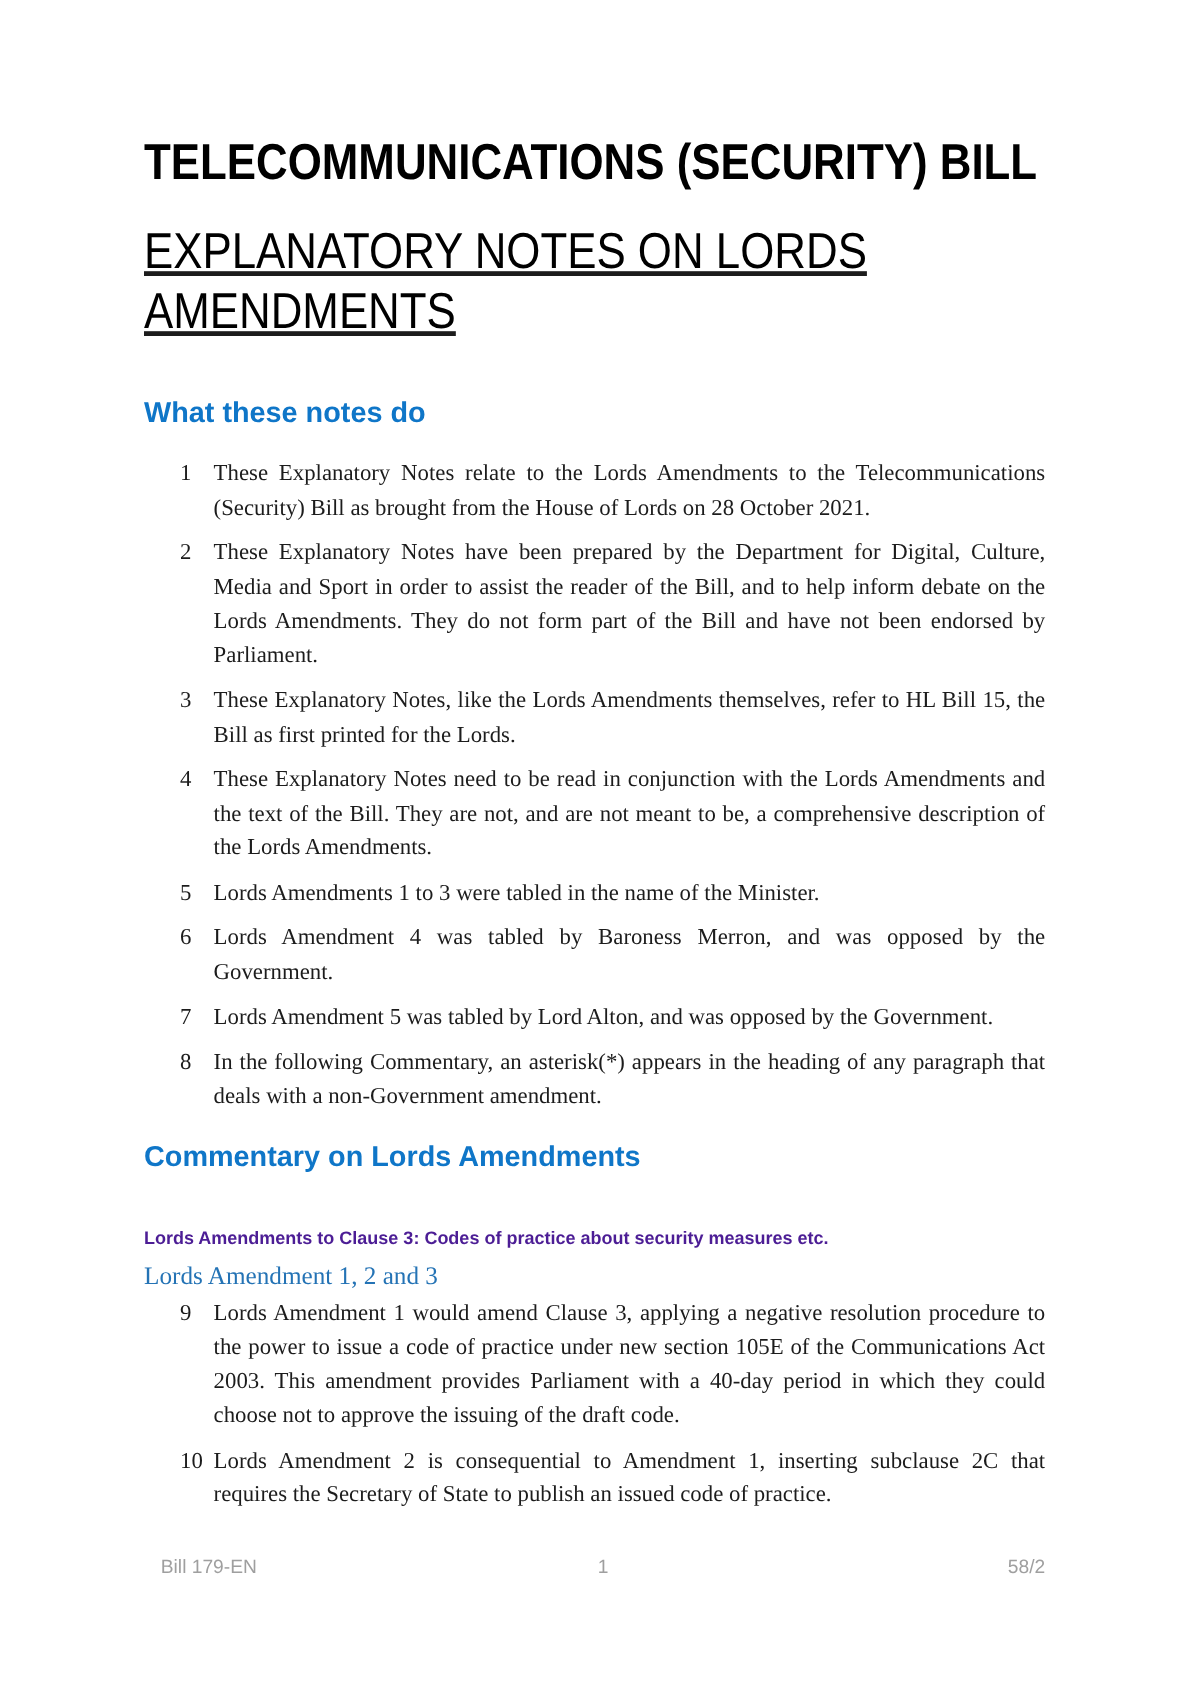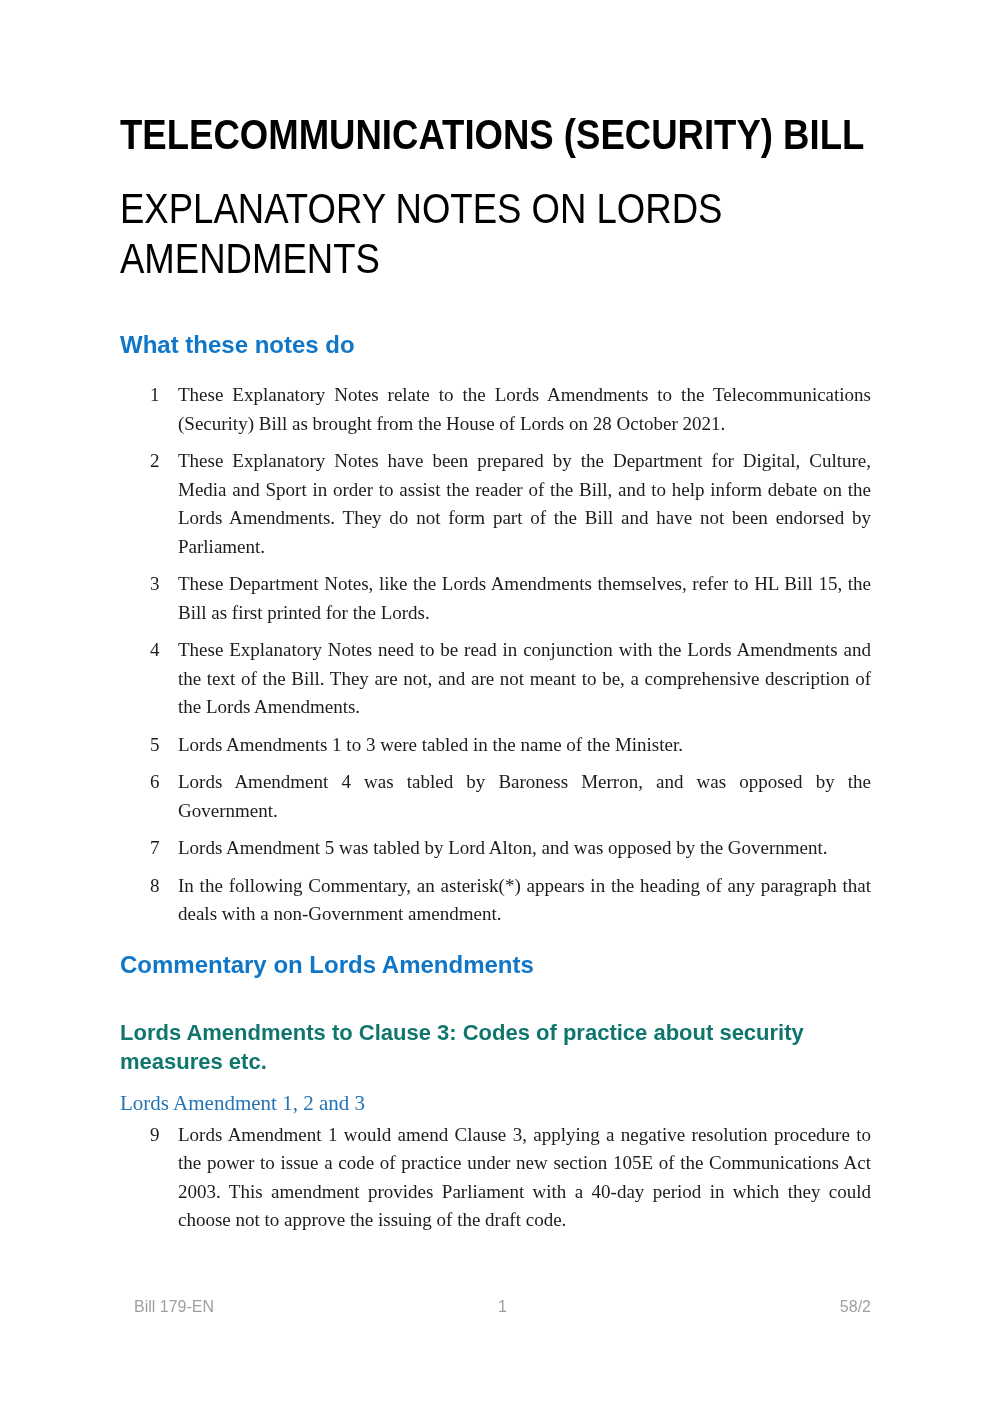--- a/index.html
+++ b/index.html
@@ -23,21 +23,21 @@
     margin-top: 112px;
     font-family: "Liberation Sans", sans-serif;
     font-weight: 700;
     font-size: 42px;
     line-height: 46px;
     color: #000000;
     white-space: nowrap;
     transform: scaleX(0.87);
     transform-origin: left center;
   }
-  .doc-subtitle { margin-top: 26px; }
+  .doc-subtitle { margin-top: 26px; text-decoration: underline; }
   .doc-subtitle .subtitle-line {
     font-family: "Liberation Sans", sans-serif;
     font-weight: 400;
     font-size: 42px;
     line-height: 50px;
     color: #000000;
     white-space: nowrap;
     transform: scaleX(0.87);
     transform-origin: left center;
   }
@@ -47,26 +47,26 @@
     font-size: 24px;
     line-height: 32px;
     color: #0f76c8;
   }
   .section-heading.first { margin-top: 45px; }
   .section-heading.second { margin-top: 20px; }
   .subsection-heading {
     margin-top: 37px;
     font-family: "Liberation Sans", sans-serif;
     font-weight: 700;
-    font-size: 22px;
+    font-size: 15px;
     line-height: 29px;
-    color: #0f766e;
+    color: #4c1d95;
   }
   .amendment-heading {
-    margin-top: 14px;
+    margin-top: 3px;
     font-family: "Liberation Serif", serif;
     font-weight: 400;
     font-size: 21px;
     line-height: 27px;
     color: #2473b5;
   }
   .para-list { margin-top: 20px; }
   .para-list.tight { margin-top: 4px; }
   .para {
     display: flex;
@@ -115,21 +115,21 @@
       <div class="para">
         <div class="para-num">1</div>
         <div class="para-text">These Explanatory Notes relate to the Lords Amendments to the Telecommunications (Security) Bill as brought from the House of Lords on 28 October 2021.</div>
       </div>
       <div class="para">
         <div class="para-num">2</div>
         <div class="para-text">These Explanatory Notes have been prepared by the Department for Digital, Culture, Media and Sport in order to assist the reader of the Bill, and to help inform debate on the Lords Amendments. They do not form part of the Bill and have not been endorsed by Parliament.</div>
       </div>
       <div class="para">
         <div class="para-num">3</div>
-        <div class="para-text">These Department Notes, like the Lords Amendments themselves, refer to HL Bill 15, the Bill as first printed for the Lords.</div>
+        <div class="para-text">These Explanatory Notes, like the Lords Amendments themselves, refer to HL Bill 15, the Bill as first printed for the Lords.</div>
       </div>
       <div class="para">
         <div class="para-num">4</div>
         <div class="para-text">These Explanatory Notes need to be read in conjunction with the Lords Amendments and the text of the Bill. They are not, and are not meant to be, a comprehensive description of the Lords Amendments.</div>
       </div>
       <div class="para">
         <div class="para-num">5</div>
         <div class="para-text">Lords Amendments 1 to 3 were tabled in the name of the Minister.</div>
       </div>
       <div class="para">
@@ -150,20 +150,24 @@
 
     <div class="subsection-heading">Lords Amendments to Clause 3: Codes of practice about security measures etc.</div>
 
     <div class="amendment-heading">Lords Amendment 1, 2 and 3</div>
 
     <div class="para-list tight">
       <div class="para">
         <div class="para-num">9</div>
         <div class="para-text">Lords Amendment 1 would amend Clause 3, applying a negative resolution procedure to the power to issue a code of practice under new section 105E of the Communications Act 2003. This amendment provides Parliament with a 40-day period in which they could choose not to approve the issuing of the draft code.</div>
       </div>
+      <div class="para">
+        <div class="para-num">10</div>
+        <div class="para-text">Lords Amendment 2 is consequential to Amendment 1, inserting subclause 2C that requires the Secretary of State to publish an issued code of practice.</div>
+      </div>
     </div>
 
   </div>
 
   <div class="footer">
     <span class="footer-left">Bill 179-EN</span>
     <span class="footer-center">1</span>
     <span class="footer-right">58/2</span>
   </div>
 </div>

